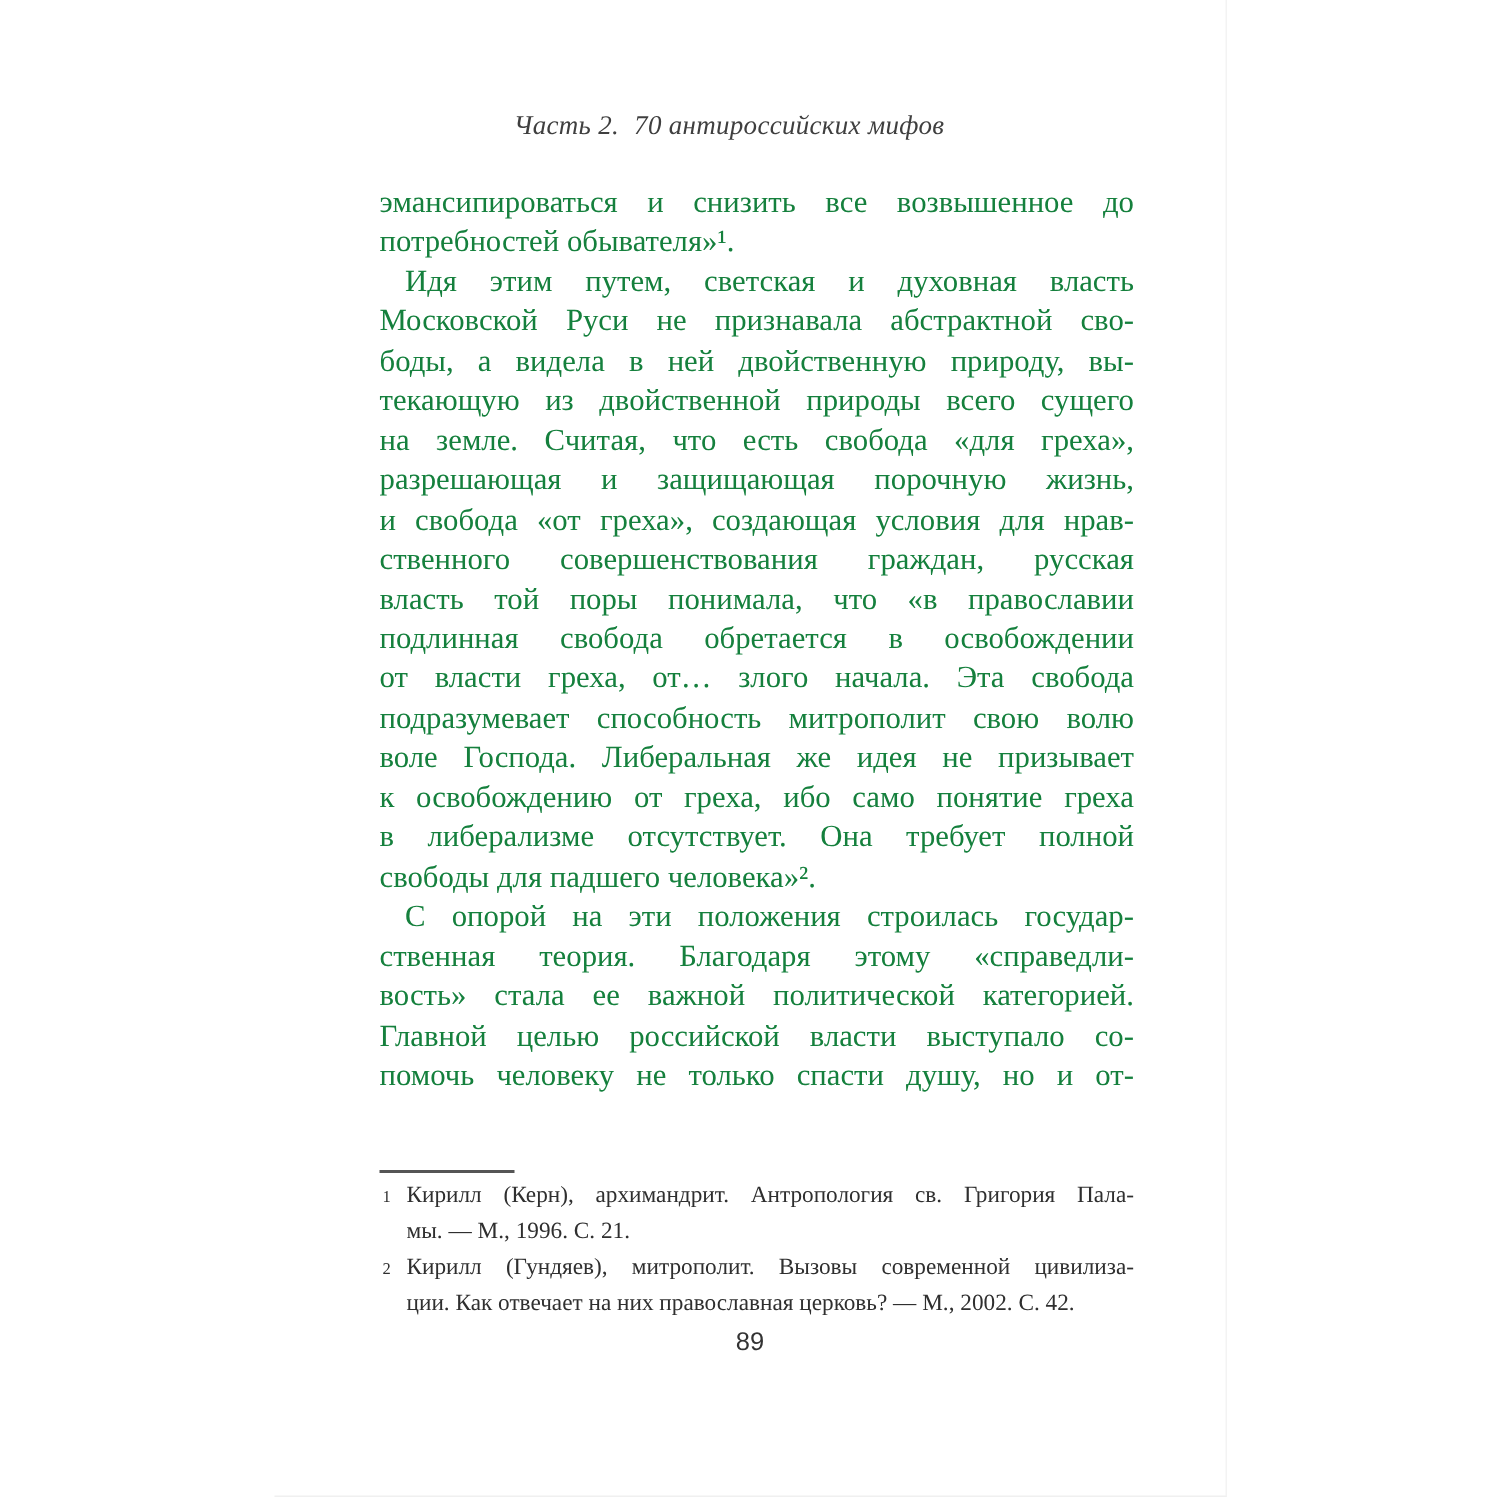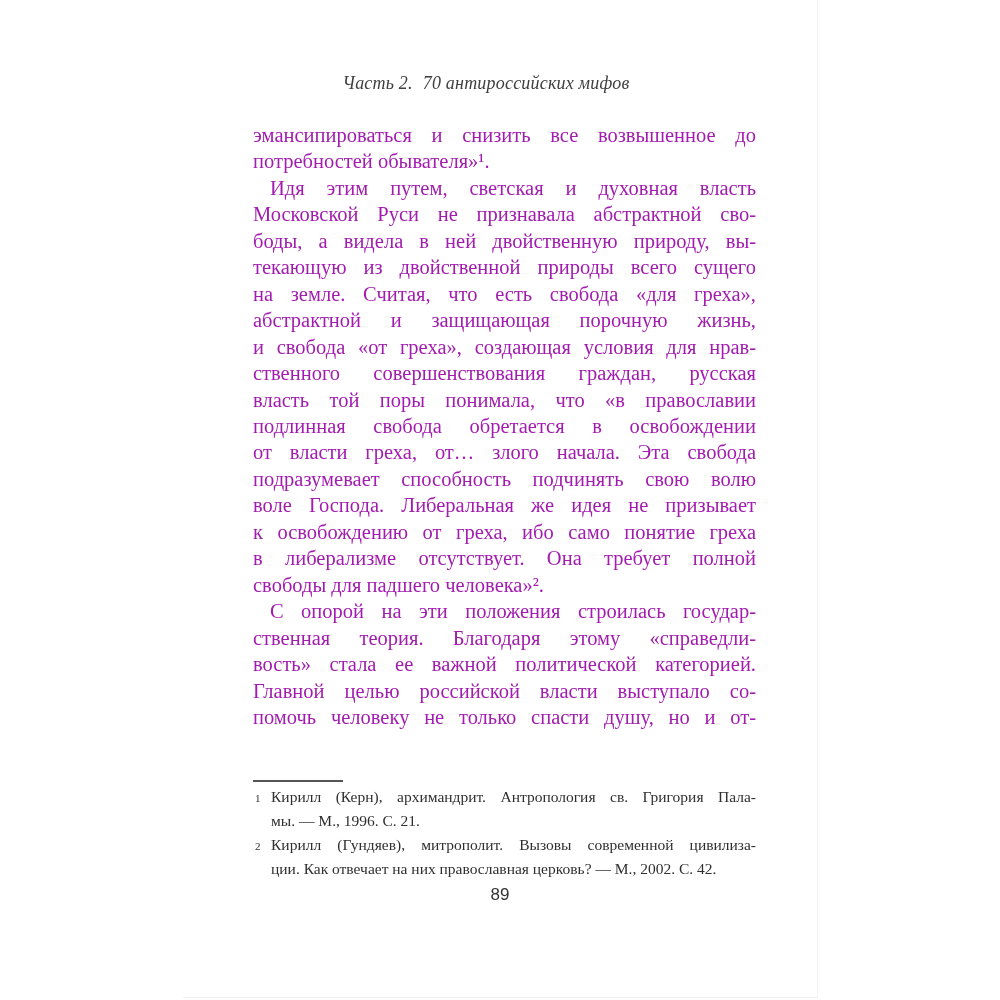--- a/index.html
+++ b/index.html
@@ -31,21 +31,21 @@
     letter-spacing: 0.2px;
   }
   .running-head .section { margin-right: 10px; }
 
   .main-text {
     position: absolute;
     left: 253px; top: 122px;
     width: 503px;
     font-size: 20.5px;
     line-height: 26.45px;
-    color: #a21caf;
+    color: #15803d;
   }
   .tline {
     text-align: justify;
     text-align-last: justify;
   }
   .tline.nj {
     text-align: left;
     text-align-last: left;
   }
   .tline.ind { text-indent: 17px; }
@@ -108,27 +108,27 @@
     <div>
       <div class="tline">эмансипироваться и снизить все возвышенное до</div>
       <div class="tline nj">потребностей обывателя»¹.</div>
     </div>
     <div>
       <div class="tline ind">Идя этим путем, светская и духовная власть</div>
       <div class="tline">Московской Руси не признавала абстрактной сво-</div>
       <div class="tline">боды, а видела в ней двойственную природу, вы-</div>
       <div class="tline">текающую из двойственной природы всего сущего</div>
       <div class="tline">на земле. Считая, что есть свобода «для греха»,</div>
-      <div class="tline">абстрактной и защищающая порочную жизнь,</div>
+      <div class="tline">разрешающая и защищающая порочную жизнь,</div>
       <div class="tline">и свобода «от греха», создающая условия для нрав-</div>
       <div class="tline">ственного совершенствования граждан, русская</div>
       <div class="tline">власть той поры понимала, что «в православии</div>
       <div class="tline">подлинная свобода обретается в освобождении</div>
       <div class="tline">от власти греха, от… злого начала. Эта свобода</div>
-      <div class="tline">подразумевает способность подчинять свою волю</div>
+      <div class="tline">подразумевает способность митрополит свою волю</div>
       <div class="tline">воле Господа. Либеральная же идея не призывает</div>
       <div class="tline">к освобождению от греха, ибо само понятие греха</div>
       <div class="tline">в либерализме отсутствует. Она требует полной</div>
       <div class="tline nj">свободы для падшего человека»².</div>
     </div>
     <div>
       <div class="tline ind">С опорой на эти положения строилась государ-</div>
       <div class="tline">ственная теория. Благодаря этому «справедли-</div>
       <div class="tline">вость» стала ее важной политической категорией.</div>
       <div class="tline">Главной целью российской власти выступало со-</div>

